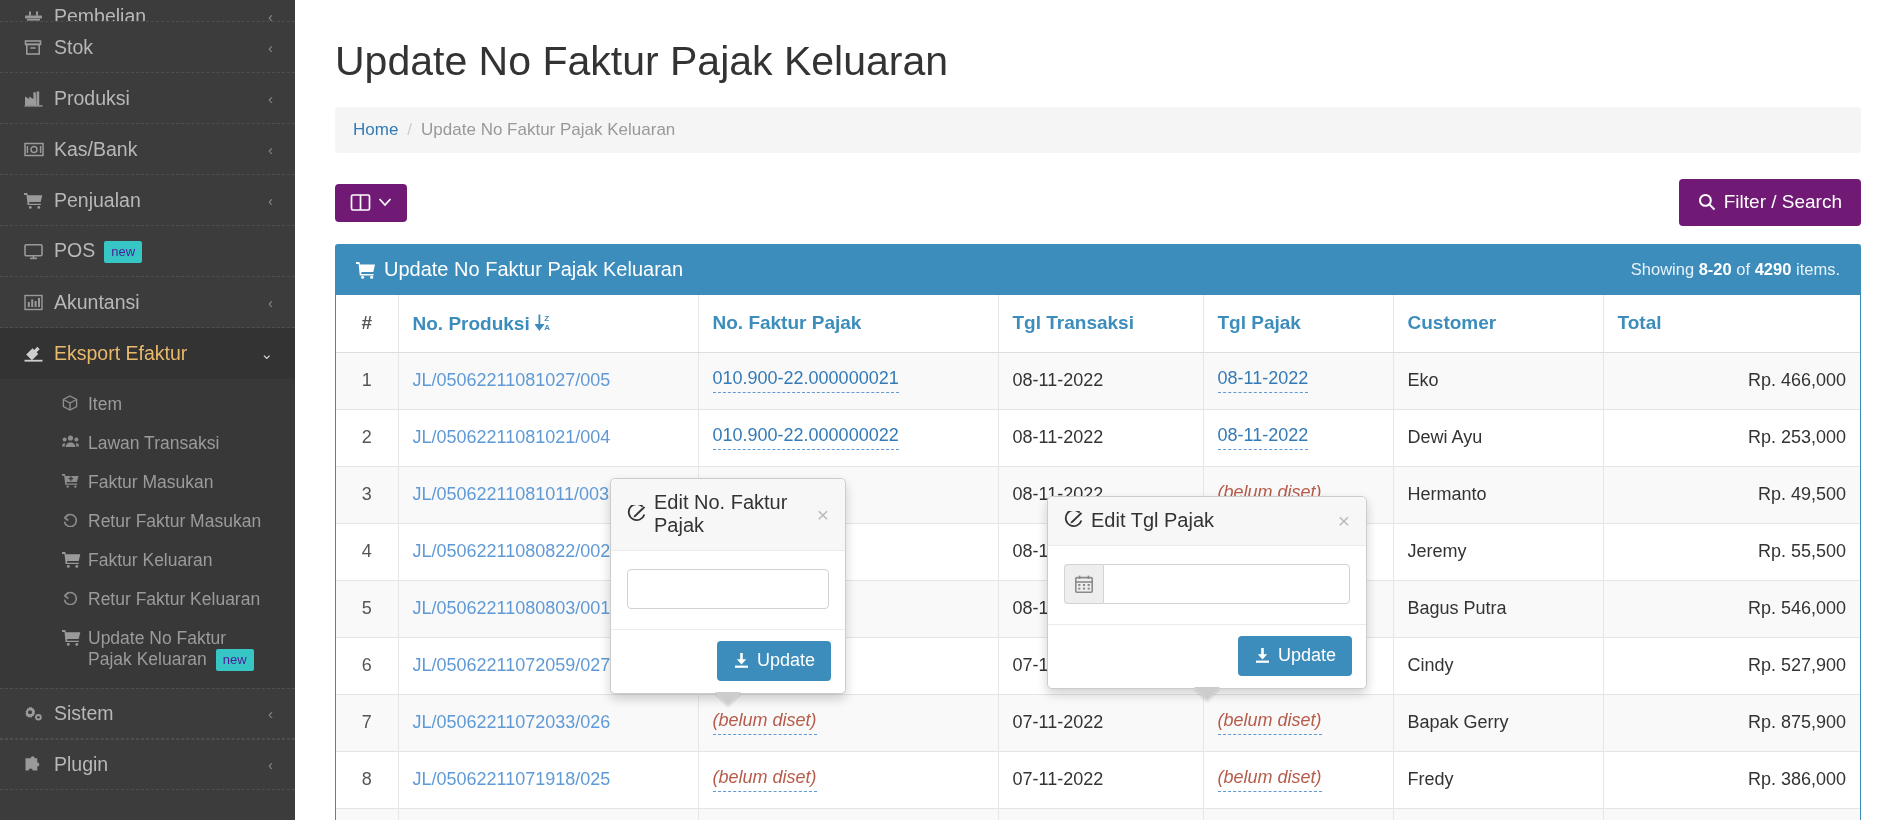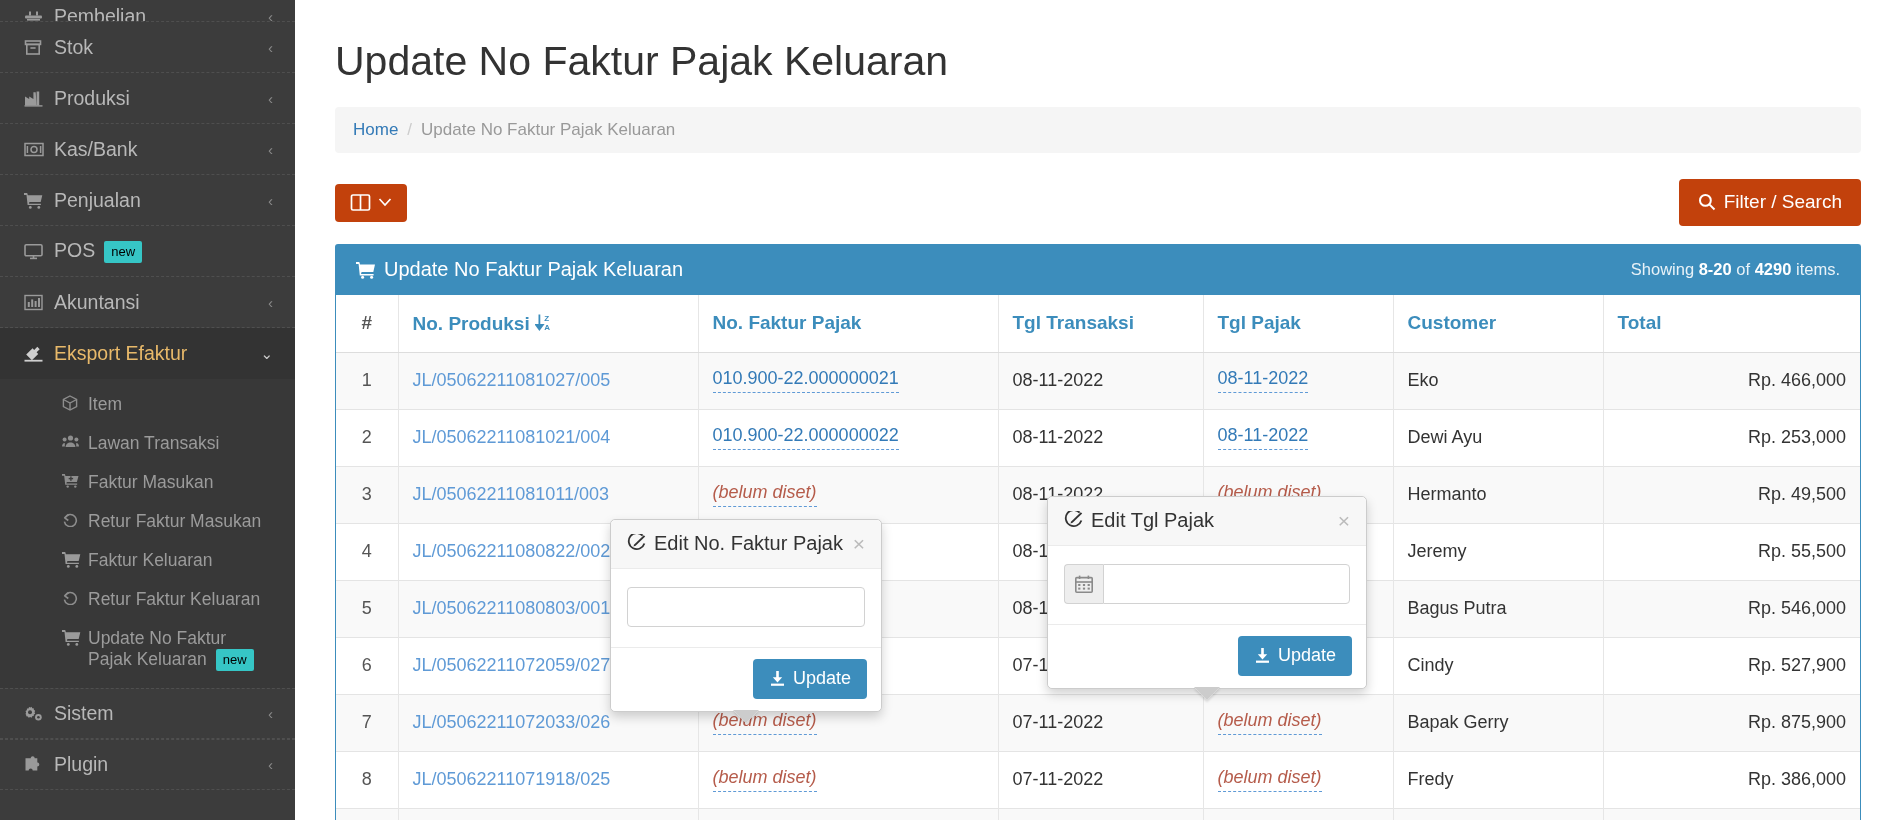--- a/index.html
+++ b/index.html
@@ -46,21 +46,21 @@
     background: #333333;
     color: #e8b96a;
     border-bottom: none;
   }
   .nav-item.active .nv-icon { color: #cfcfcf; }
   .nav-item.active .nv-caret { color: #cfcfcf; }
 
   .badge-new {
     display: inline-block;
     background: #36c6c6;
-    color: #000000;
+    color: #4c1d95;
     font-size: 13px;
     line-height: 1;
     padding: 4px 7px 5px;
     border-radius: 2px;
     margin-left: 9px;
     vertical-align: middle;
     font-family: "Liberation Sans", sans-serif;
   }
 
   #submenu { background: #383838; padding: 6px 6px 8px; }
@@ -108,21 +108,21 @@
   }
   #breadcrumb a { color: #337ab7; text-decoration: none; cursor: pointer; }
   #breadcrumb .bc-sep { color: #cccccc; }
 
   #toolbar {
     display: flex; align-items: center; justify-content: space-between;
     margin: 26px 0 18px 16px;
   }
   .btn {
     border: none; border-radius: 4px;
-    background: #c2410c; color: #ffffff;
+    background: #701a75; color: #ffffff;
     font-family: "Liberation Sans", sans-serif;
     cursor: pointer;
     display: inline-flex; align-items: center;
   }
   #col-toggle-btn {
     font-size: 21px;
     padding: 9px 15px 10px;
     gap: 7px;
   }
   #filter-btn {
@@ -259,21 +259,21 @@
   }
   .pop-arrow::before {
     content: ""; position: absolute;
     left: -13px; top: -13px;
     width: 0; height: 0;
     border-left: 13px solid transparent;
     border-right: 13px solid transparent;
     border-top: 13px solid #cccccc;
     z-index: -1;
   }
-  #pop-fp { left: 610px; top: 519px; width: 272px; }
+  #pop-fp { left: 610px; top: 478px; width: 236px; }
   #pop-tgl { left: 1047px; top: 496px; width: 320px; }
   svg { display: block; }
 </style>
 </head>
 <body>
 
 <div id="sidebar">
   <div id="nav-top">
       <div class="nav-item partial">
         <span class="nv-icon">

